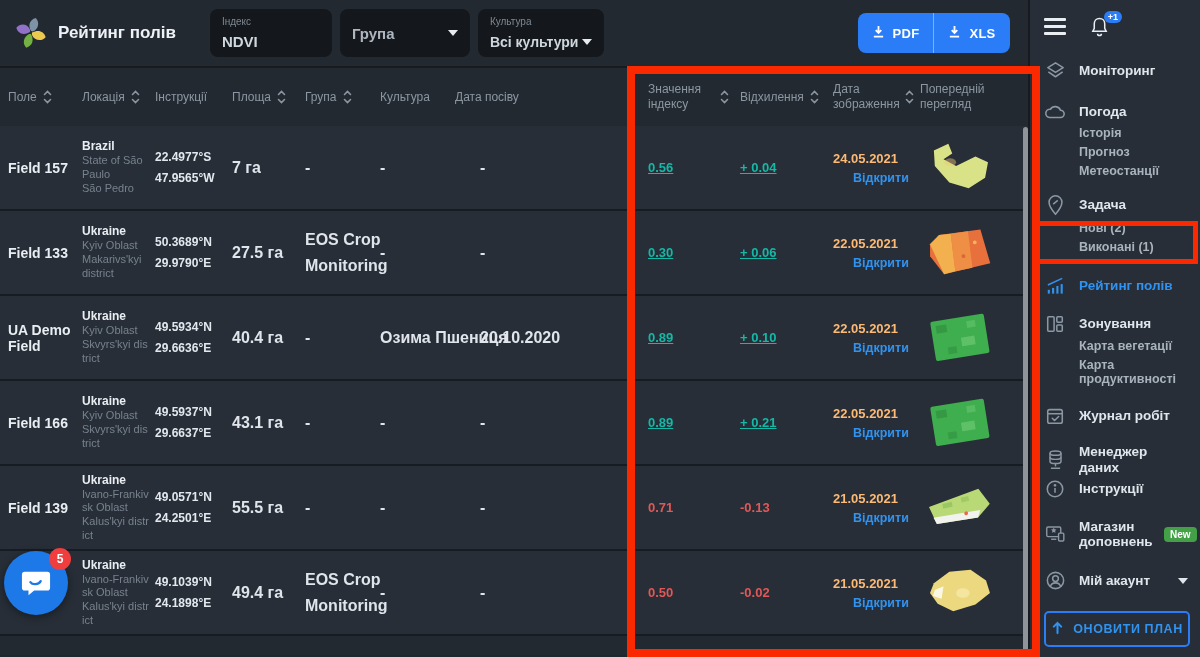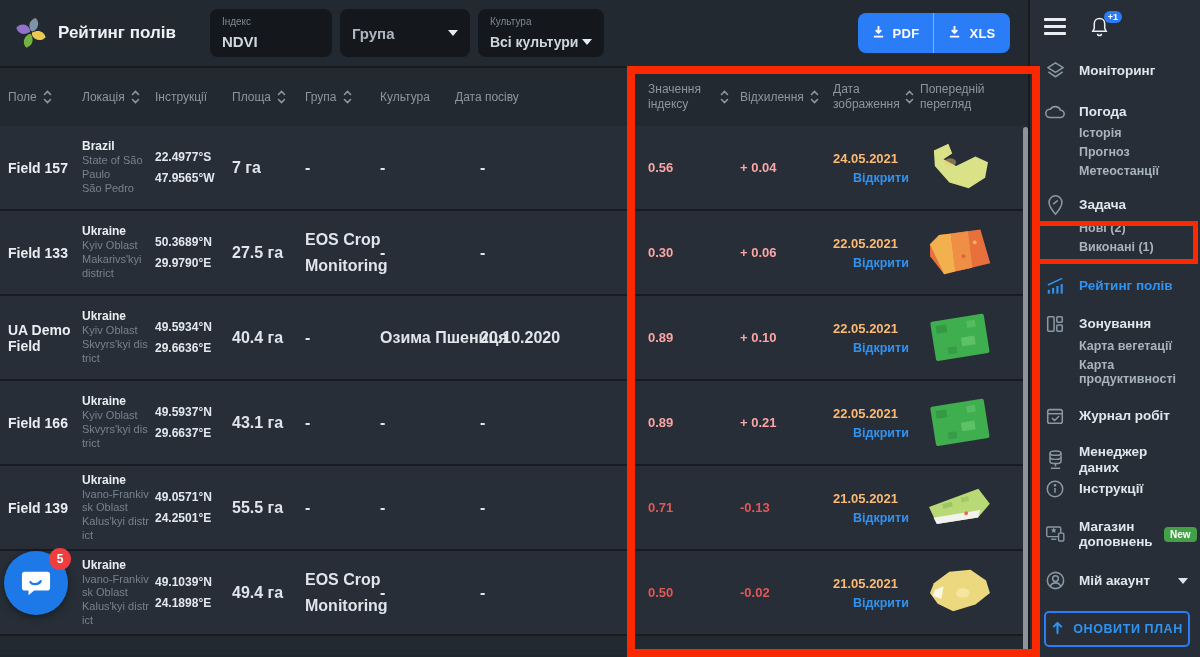--- a/index.html
+++ b/index.html
@@ -38,21 +38,21 @@
   .trow { display:grid; grid-template-columns:74px 73px 77px 73px 75px 100px 168px 92px 93px 87px 1fr; padding-left:8px; height:85px; align-items:center; border-bottom:2px solid #171c22; background:#272e37; }
   .cell { font-size:12px; color:#ced6dd; padding-right:4px; }
   .cell.field-name { color:#e9eef3; font-weight:bold; font-size:14px; }
   .loc-country { color:#e9eef3; font-weight:bold; font-size:12px; margin-bottom:1px; }
   .loc-sub { color:#77828e; font-size:11px; line-height:1.25; width:68px; word-break:break-all; }
   .cell.coords { color:#e2e8ee; font-weight:bold; line-height:1.7; font-size:12px; white-space:nowrap; }
   .cell.area, .cell.group, .cell.culture, .cell.sowing { color:#dfe5eb; font-weight:bold; font-size:16px; }
   .cell.group { width:88px; word-break:break-all; line-height:1.6; }
   .cell.culture { white-space:nowrap; }
   .cell.trend { font-weight:bold; font-size:13px; }
-  .cell.trend.up { color:#fca5a5; }
+  .cell.trend.up { color:#14b8a6;text-decoration:underline; }
   .cell.trend.down { color:#e25757; }
   .img-date .date { color:#fdba74; font-weight:bold; font-size:13px; margin-bottom:5px; }
   .open-link { color:#3193f0; font-weight:bold; font-size:12.5px; cursor:pointer; text-decoration:none; display:inline-block;padding-left:20px; }
   .preview-img { display:block; width:78px; height:58px; }
   .preview-img svg { display:block; }
   .table-footer { height:19px; background:#232931; }
 
   
   .scrollbar { position:absolute; left:1023px; top:127px; width:5px; height:530px; background:#8f949b; border-radius:3px; z-index:30; }
 

